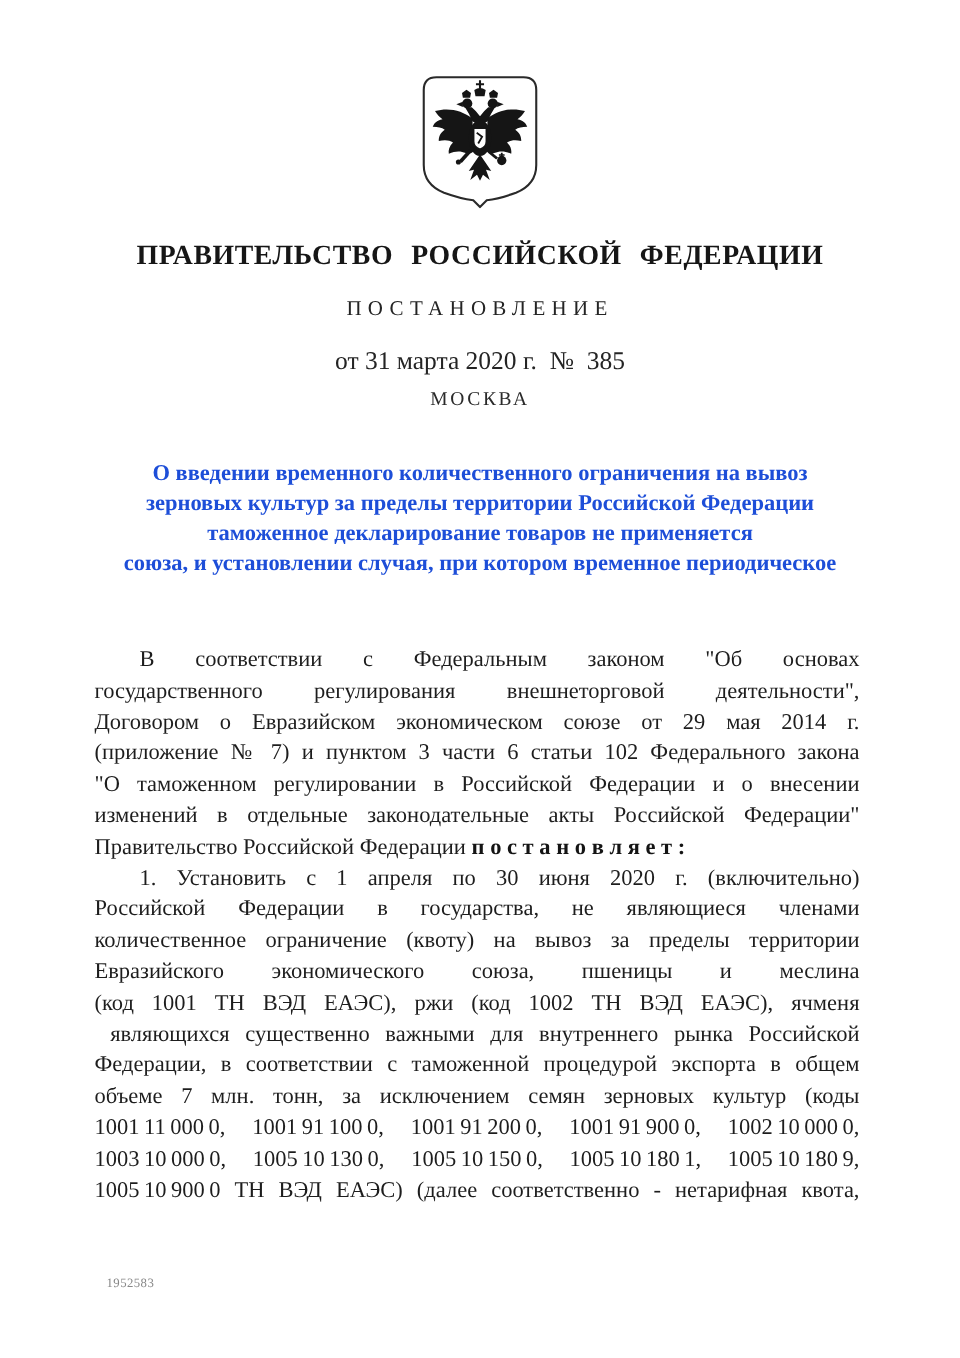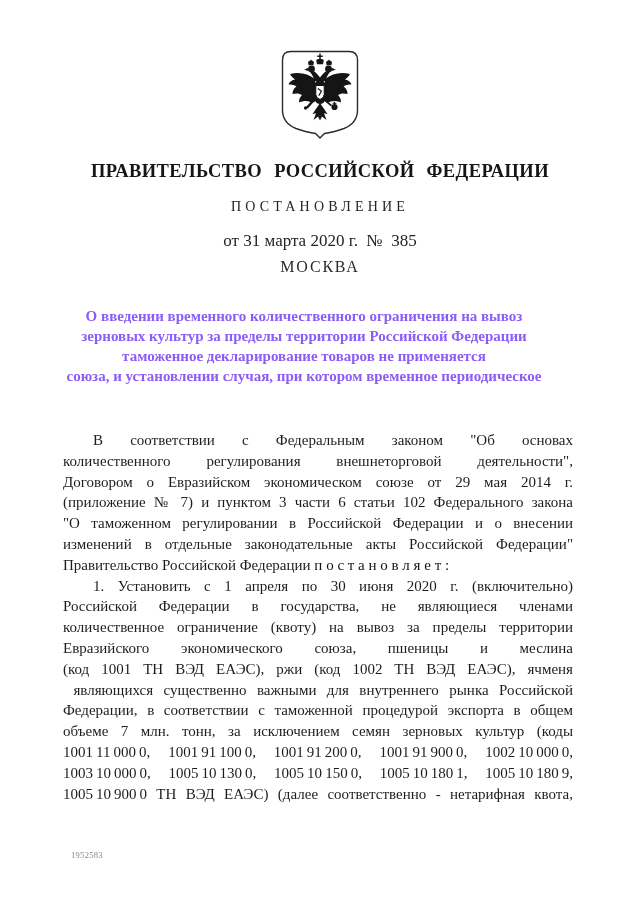--- a/index.html
+++ b/index.html
@@ -55,34 +55,34 @@
     text-align: center;
     font-size: 17px;
     color: #242424;
   }
   .city {
     position: absolute;
     top: 258px;
     left: 0;
     width: 100%;
     text-align: center;
-    font-size: 16px;
+    font-size: 13px;
     letter-spacing: 1.8px;
     color: #2a2a2a;
   }
   .doc-title {
     position: absolute;
     top: 306px;
-    left: 44px;
+    left: 60px;
     width: 520px;
     font-weight: bold;
     font-size: 15px;
     line-height: 20px;
     text-align: center;
-    color: #8b5cf6;
+    color: #1d4ed8;
   }
   .doc-body {
     position: absolute;
     top: 430px;
     left: 63px;
     width: 510px;
     font-size: 15px;
     line-height: 20.8px;
     color: #1d1d1d;
   }
@@ -90,21 +90,21 @@
     text-align: justify;
     text-align-last: justify;
   }
   .bline.last {
     text-align-last: left;
   }
   .bline.indent {
     text-indent: 30px;
   }
   .bold-sp {
-    font-weight: normal;
+    font-weight: bold;
     color: #141414;
   }
   .foot-code {
     position: absolute;
     top: 850px;
     left: 71px;
     font-size: 8.5px;
     color: #878787;
     letter-spacing: 0.3px;
   }
@@ -154,21 +154,21 @@
   <div class="doc-title" id="doc-title">
       <div>О введении временного количественного ограничения на вывоз</div>
       <div>зерновых культур за пределы территории Российской Федерации</div>
       <div>таможенное декларирование товаров не применяется</div>
       <div>союза, и установлении случая, при котором временное периодическое</div>
     </div>
 
   <div class="doc-body" id="doc-body">
       <div class="para">
         <div class="bline indent">В соответствии с Федеральным законом "Об основах</div>
-        <div class="bline">количественного регулирования внешнеторговой деятельности",</div>
+        <div class="bline">государственного регулирования внешнеторговой деятельности",</div>
         <div class="bline">Договором о Евразийском экономическом союзе от 29&nbsp;мая 2014&nbsp;г.</div>
         <div class="bline">(приложение №&nbsp;7) и пунктом&nbsp;3 части&nbsp;6 статьи&nbsp;102 Федерального закона</div>
         <div class="bline">"О таможенном регулировании в Российской Федерации и о внесении</div>
         <div class="bline">изменений в отдельные законодательные акты Российской Федерации"</div>
         <div class="bline last">Правительство Российской Федерации <span class="bold-sp">п о с т а н о в л я е т :</span></div>
       </div>
       <div class="para">
         <div class="bline indent">1.&nbsp;Установить с 1&nbsp;апреля по 30&nbsp;июня 2020&nbsp;г. (включительно)</div>
         <div class="bline">Российской Федерации в государства, не являющиеся членами</div>
         <div class="bline">количественное ограничение (квоту) на вывоз за пределы территории</div>

